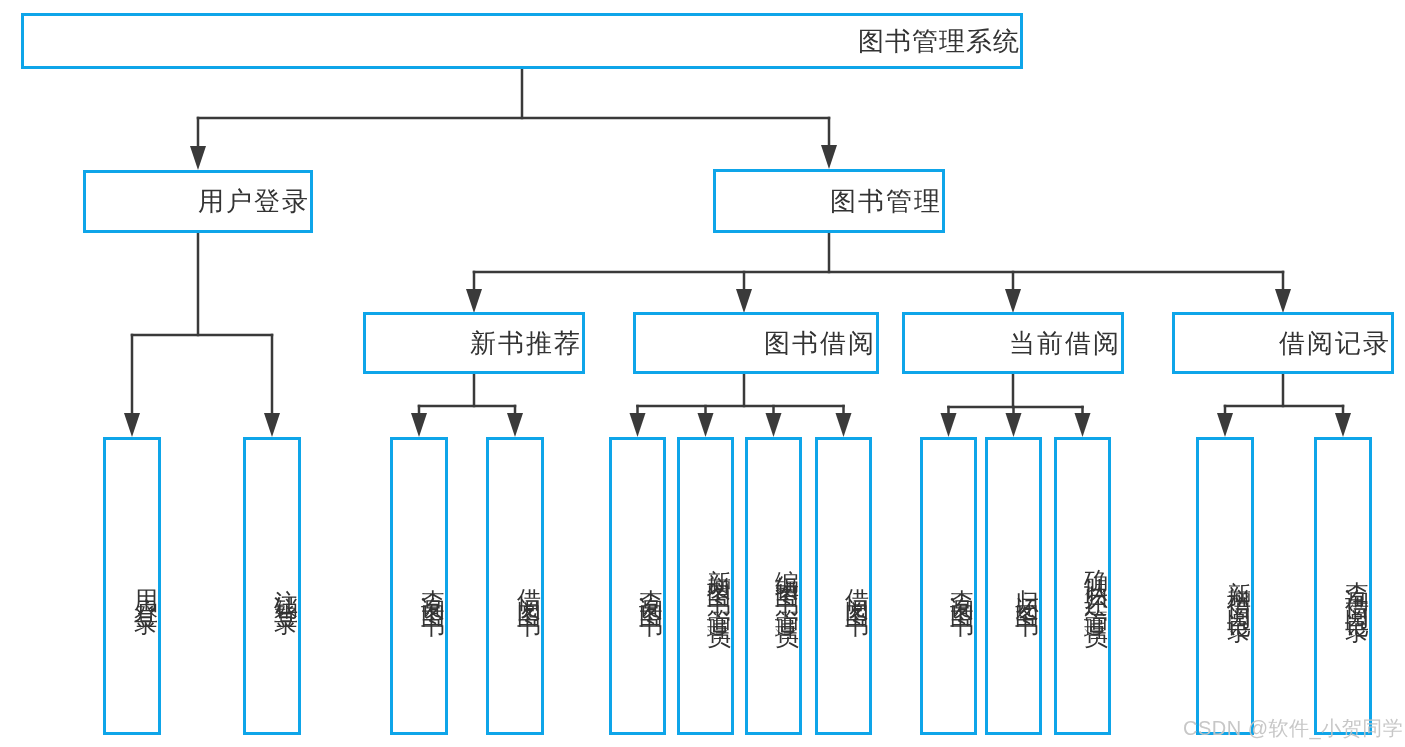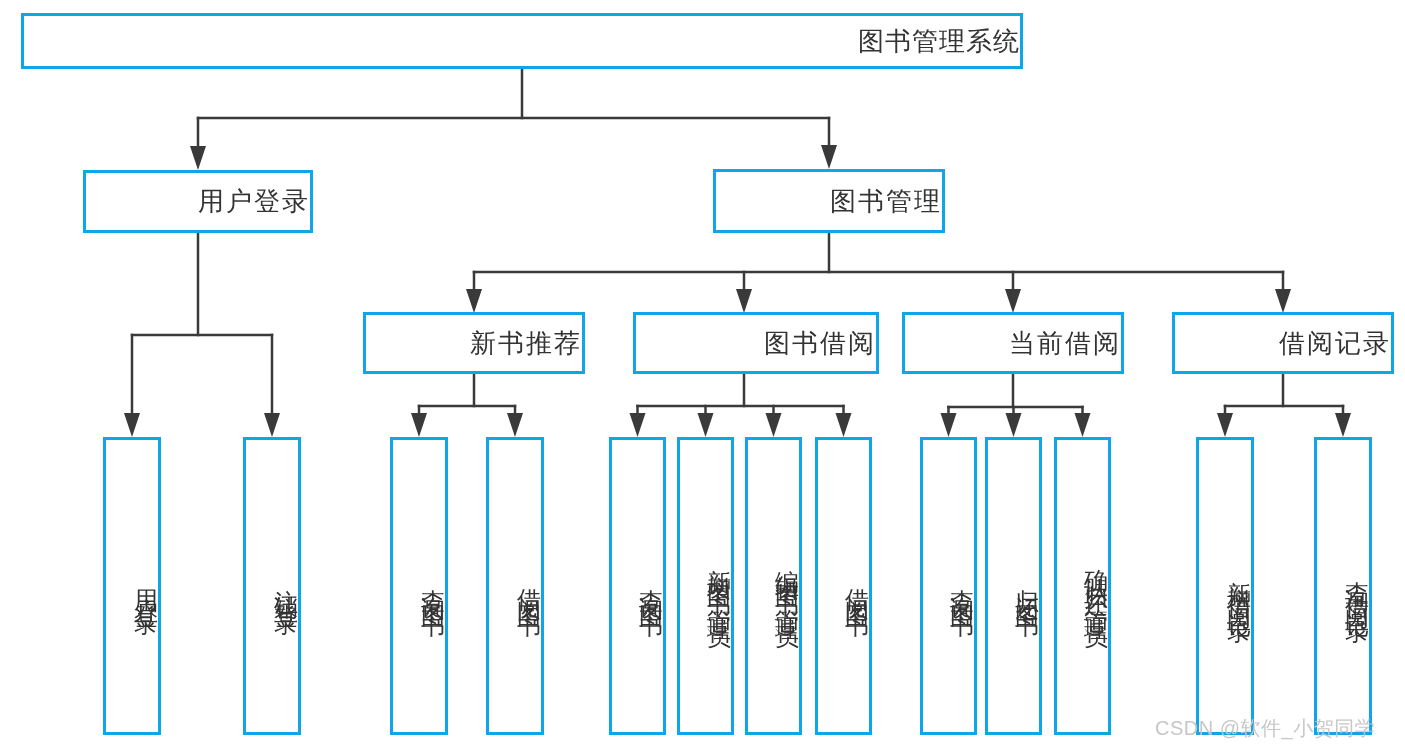--- a/index.html
+++ b/index.html
@@ -41,21 +41,21 @@
   .box.root span { font-size: 26px; letter-spacing: 1px; }
   .box.v span {
     writing-mode: vertical-rl;
     text-orientation: mixed;
     font-size: 24px;
     letter-spacing: 8px;
     line-height: 1;
   }
   #watermark {
     position: absolute;
-    left: 1155px;
+    left: 1183px;
     top: 715px;
     font-size: 20px;
     letter-spacing: 0.5px;
     color: rgba(196,196,196,0.95);
     white-space: nowrap;
     z-index: 10;
   }
 </style>
 </head>
 <body>

